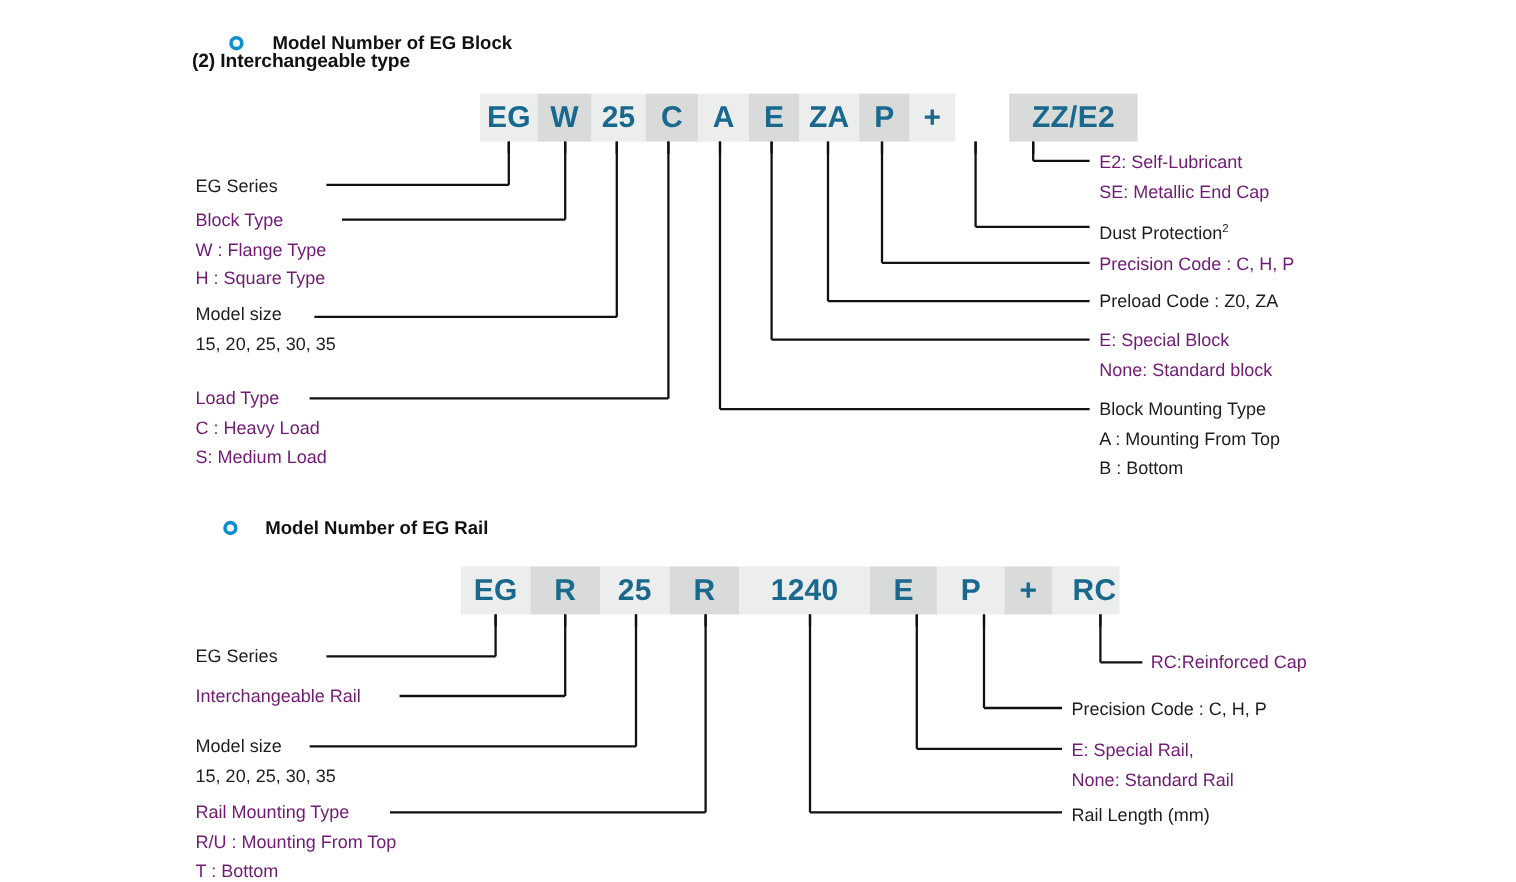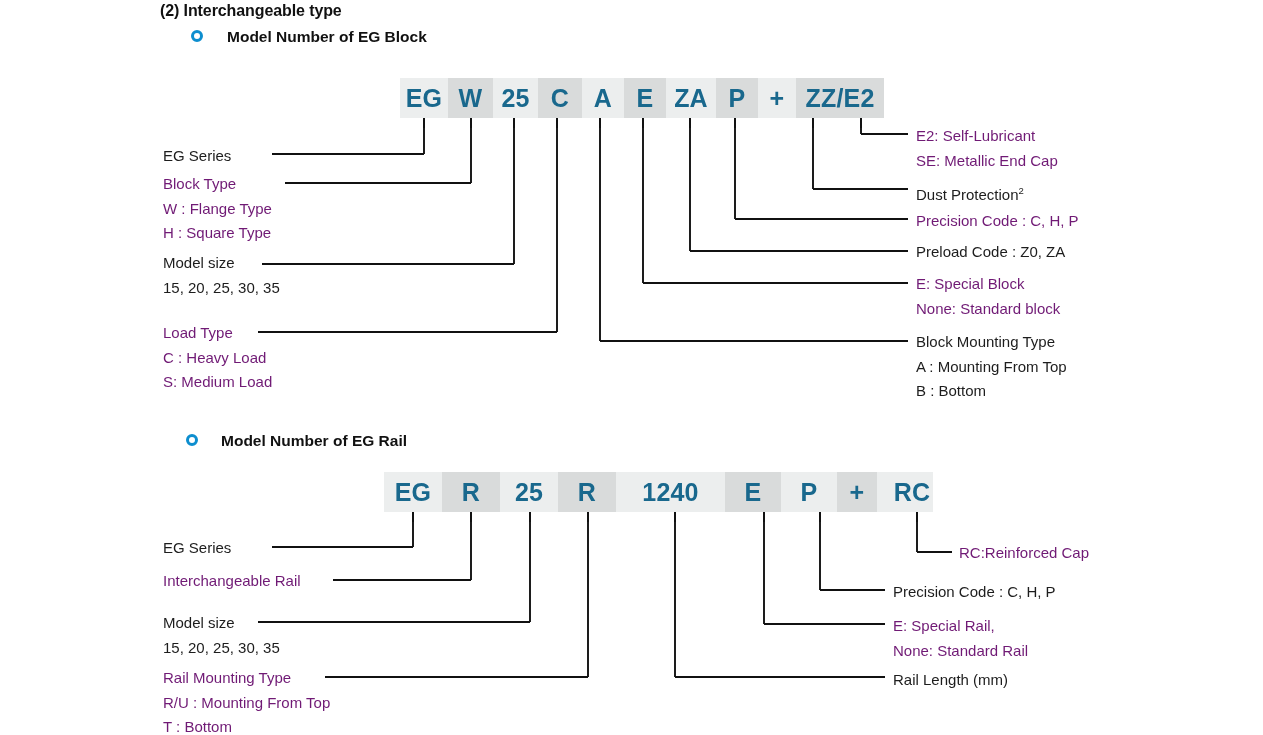--- a/index.html
+++ b/index.html
@@ -14,20 +14,21 @@
   .page{position:absolute;inset:0;}
 
   
   .sec-title{
     position:absolute;
     font-size:16px;
     font-weight:bold;
     color:#111111;
     letter-spacing:-0.1px;
     white-space:nowrap;
+    margin-top:41px;
   }
   .sub-head{
     position:absolute;
     font-size:15.5px;
     font-weight:bold;
     color:#111111;
     white-space:nowrap;
   }
   .bullet-ring{
     position:absolute;
@@ -88,21 +89,21 @@
   <div class="code-row" id="block-code-row" style="left:400px;top:78px;">
       <div class="code-cell bg-a" style="width: 48px;">EG</div>
       <div class="code-cell bg-b" style="width: 45px;">W</div>
       <div class="code-cell bg-a" style="width: 45px;">25</div>
       <div class="code-cell bg-b" style="width: 44px;">C</div>
       <div class="code-cell bg-a" style="width: 42px;">A</div>
       <div class="code-cell bg-b" style="width: 42px;">E</div>
       <div class="code-cell bg-a" style="width: 50px;">ZA</div>
       <div class="code-cell bg-b" style="width: 42px;">P</div>
       <div class="code-cell bg-a" style="width: 38px;">+</div>
-      <div class="code-cell bg-b" style="width: 88px;">ZZ/E2</div>
+      <div class="code-cell bg-b" style="width: 107px; margin-left: 45px;">ZZ/E2</div>
     </div>
 
   <div class="lbl dark" style="left:163px;top:144px;">
     <div>EG Series</div>
   </div>
   <div class="lbl blue" style="left:163px;top:172px;">
     <div>Block Type</div>
     <div>W : Flange Type</div>
     <div>H : Square Type</div>
   </div>

